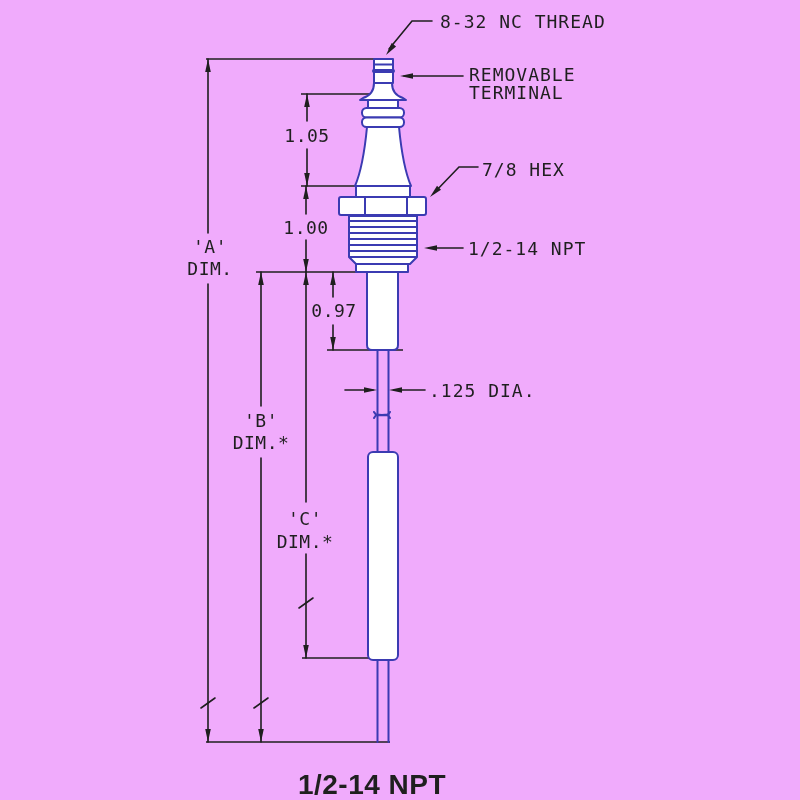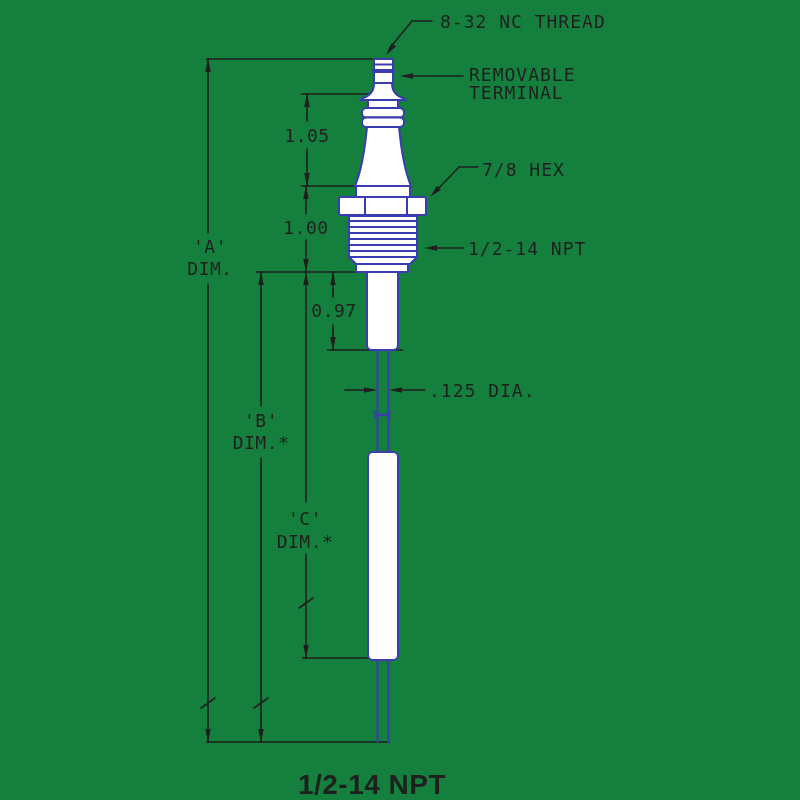--- a/index.html
+++ b/index.html
@@ -1,16 +1,16 @@
 <!DOCTYPE html>
 <html><head>
 <meta charset="utf-8">
 <style>
   html,body{margin:0;padding:0;background:#ffffff;}
-  .stage{position:relative;width:800px;height:800px;background:#15803d;overflow:hidden;}
+  .stage{position:relative;width:800px;height:800px;background:#f0abfc;overflow:hidden;}
   svg{display:block;}
   text{user-select:none;}
   .cad{font-family:"DejaVu Sans Mono","DejaVu Sans",monospace;font-size:18px;letter-spacing:1px;}
   .cad-dim{font-family:"DejaVu Sans Mono","DejaVu Sans",monospace;font-size:18px;letter-spacing:0.5px;}
   .drawing-title{font-family:"Liberation Sans","DejaVu Sans",sans-serif;font-size:28px;font-weight:bold;letter-spacing:0.5px;}
 </style>
 </head>
 <body>
 
 <div class="stage">

